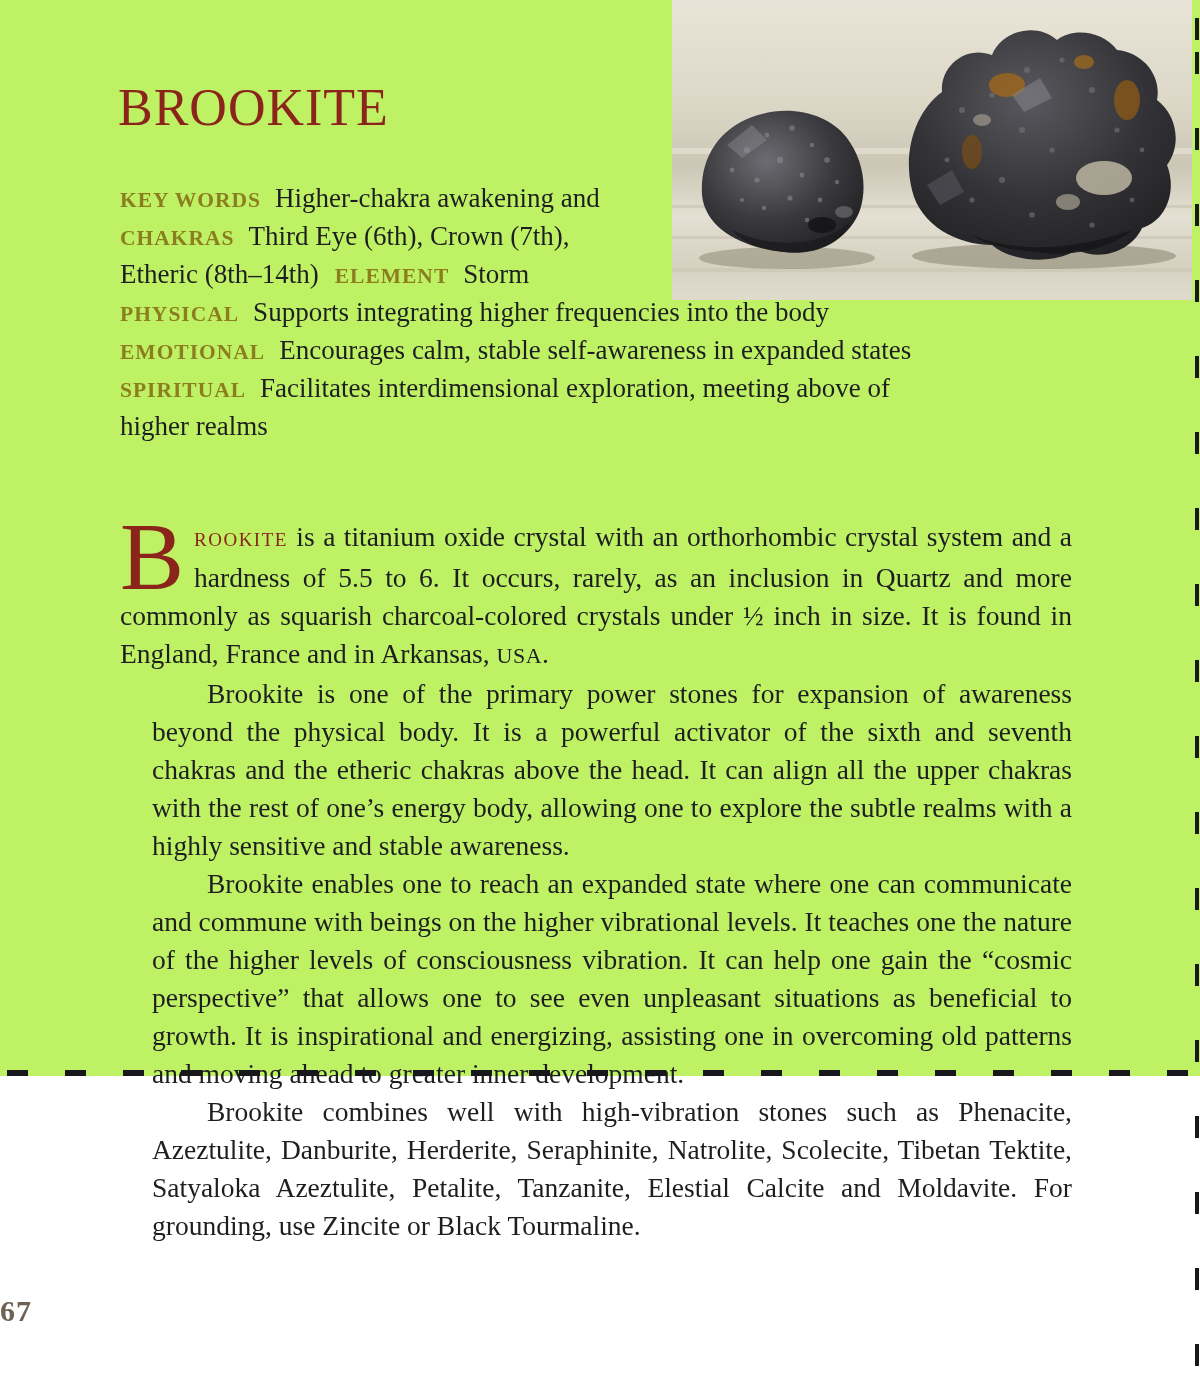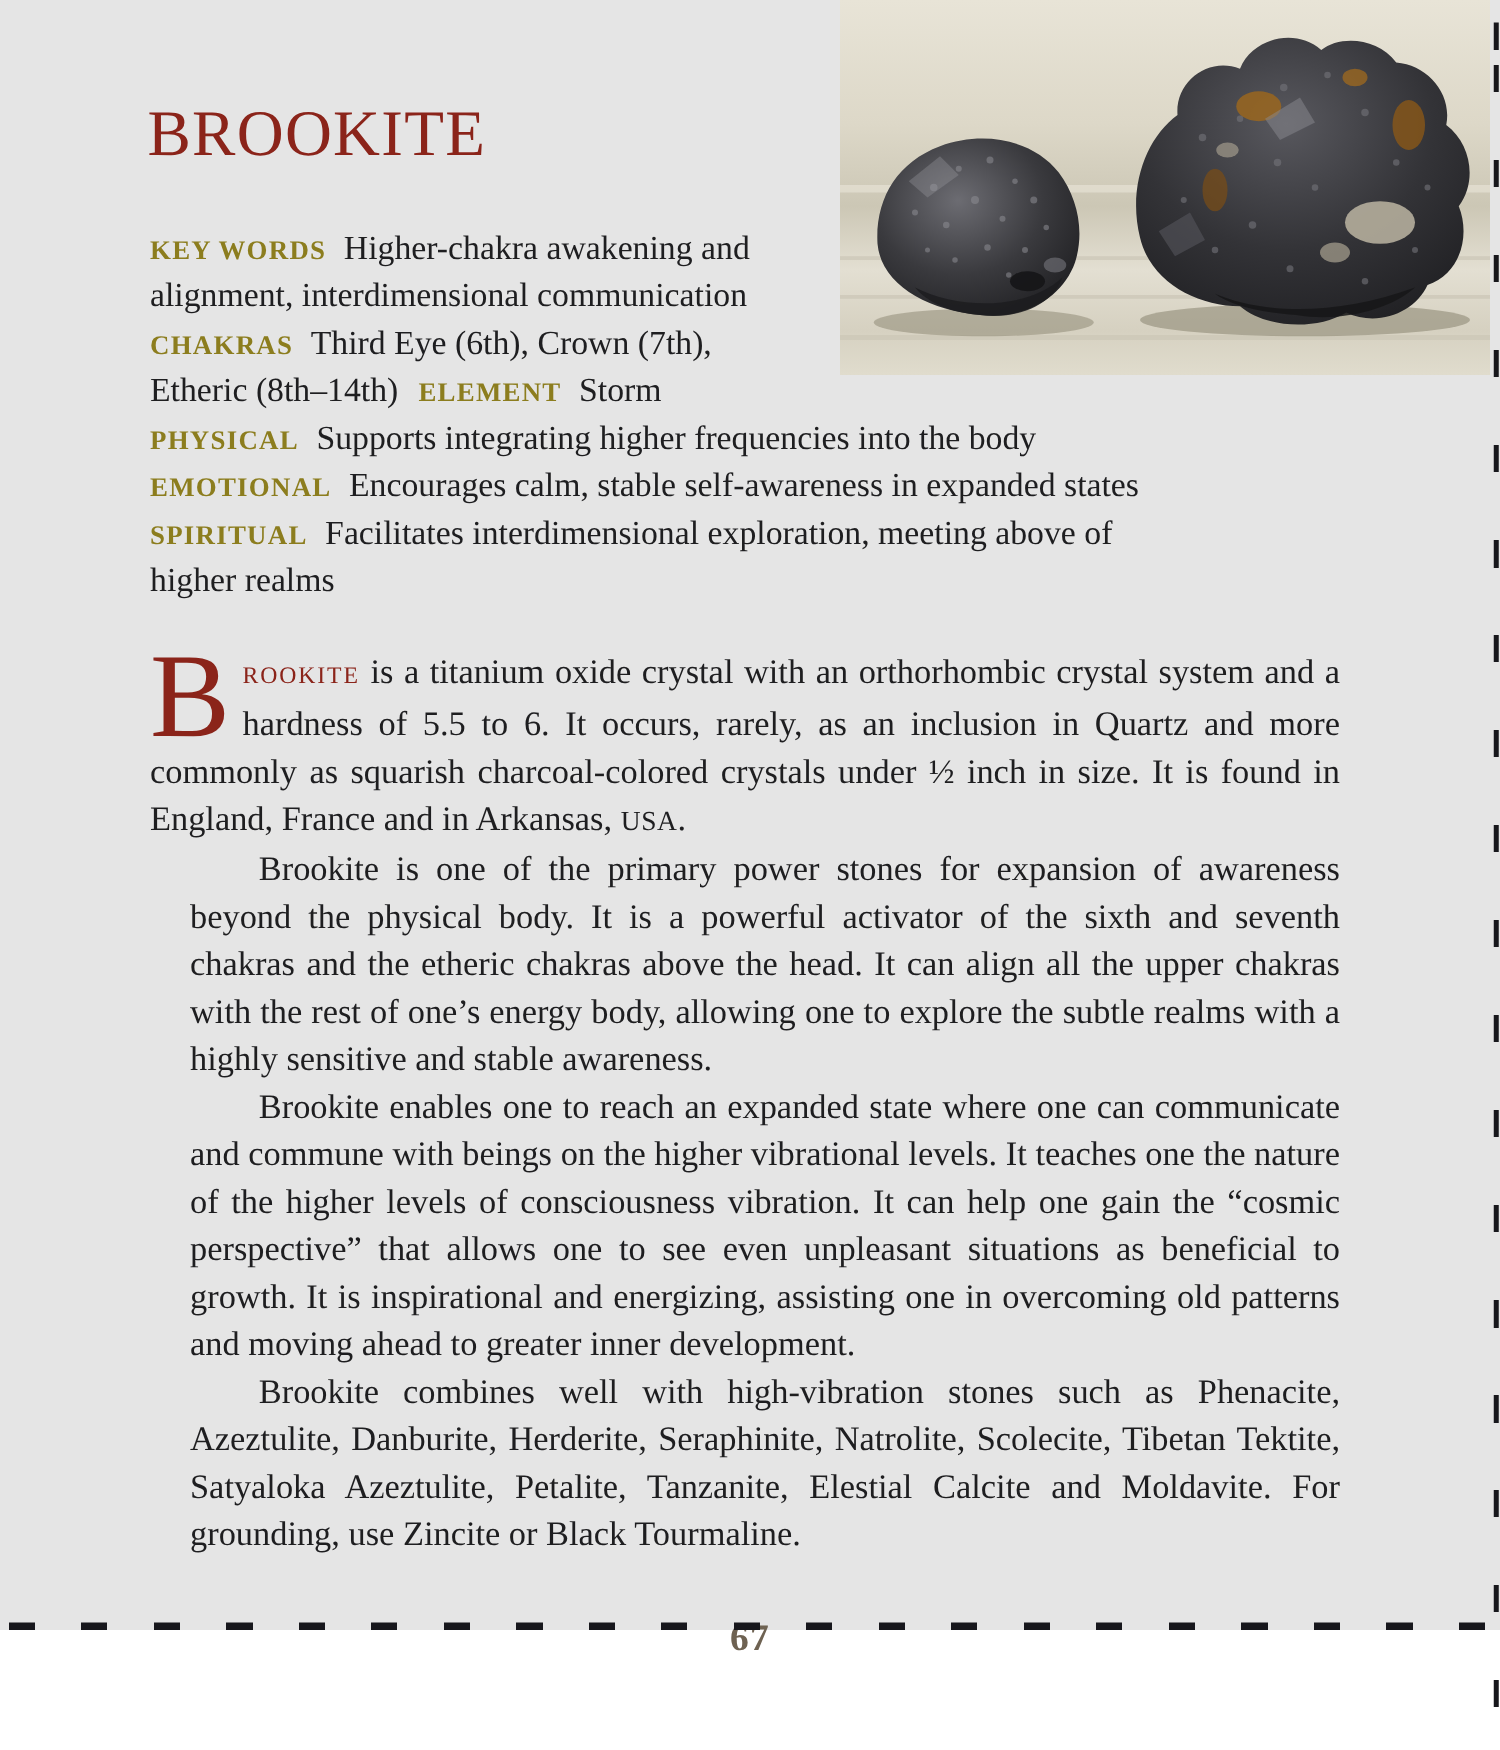--- a/index.html
+++ b/index.html
@@ -1,21 +1,21 @@
 <!DOCTYPE html>
 <html><head>
 <meta charset="utf-8">
 <style>
   html,body{margin:0;padding:0;}
   body{
     width:1200px;height:1400px;background:#ffffff;overflow:hidden;
     font-family:"Liberation Serif","DejaVu Serif",serif;
     --red:#8b241a; --olive:#8c7d1e; --ink:#1e1e20; --pagenum:#6e6252;
   }
-  .page{position:relative;width:1200px;height:1304px;background:#e5e5e5;font-family:Liberation Serif, serif;}
+  .page{position:relative;width:1200px;height:1076px;background:#bef264;font-family:Liberation Serif, serif;}
 
   .title{
     position:absolute;left:118px;top:82px;margin:0;
     font-size:52px;font-weight:400;letter-spacing:1px;color:var(--red);
     line-height:1;
   }
 
   .photo{position:absolute;left:672px;top:0;width:520px;height:300px;overflow:hidden;}
 
   .props{position:absolute;left:120px;top:179px;width:960px;}
@@ -33,21 +33,21 @@
   .bodytext p{margin:0;}
   .bodytext p.indent{text-indent:55px;margin-left:32px;}
   .dropcap{
     float:left;font-size:96px;line-height:74px;padding:2px 10px 0 0;
     color:var(--red);
   }
   .lead{color:var(--red);font-size:19px;letter-spacing:1.5px;}
   .sc{font-size:22px;letter-spacing:0.5px;}
 
   .pagenum{
-    position:absolute;left:0;top:1294px;width:1200px;text-align:center;
+    position:absolute;left:0;top:1294px;width:1200px;text-align:left;
     font-size:30px;font-weight:bold;color:var(--pagenum);letter-spacing:1px;
   }
 
   .marks-right{
     position:absolute;right:1px;top:52px;width:4px;height:1348px;
     background:repeating-linear-gradient(180deg,#17171c 0 22px,transparent 22px 76px);
   }
   .mark-top-right{
     position:absolute;right:1px;top:18px;width:4px;height:22px;background:#17171c;
   }
@@ -148,21 +148,20 @@
         </g>
         <path d="M340,95 L368,78 L380,98 L352,112 Z" fill="#8a8a90" opacity="0.5"></path>
         <path d="M255,185 L280,170 L292,192 L268,205 Z" fill="#55555b" opacity="0.6"></path>
         <path d="M300,235 C340,252 400,252 460,230 C440,248 400,258 365,252 C335,250 312,244 300,235 Z" fill="#161618" opacity="0.85"></path>
       </g>
     </svg>
   </div>
 
   <div class="props" id="prop-lines">
       <div class="prop-line"><span class="prop-label">KEY WORDS</span><span class="prop-text">Higher-chakra awakening and</span></div>
-      <div class="prop-line"><span class="prop-text">alignment, interdimensional communication</span></div>
       <div class="prop-line"><span class="prop-label">CHAKRAS</span><span class="prop-text">Third Eye (6th), Crown (7th),</span></div>
       <div class="prop-line"><span class="prop-text">Etheric (8th–14th)</span><span class="prop-label gapped">ELEMENT</span><span class="prop-text">Storm</span></div>
       <div class="prop-line"><span class="prop-label">PHYSICAL</span><span class="prop-text">Supports integrating higher frequencies into the body</span></div>
       <div class="prop-line"><span class="prop-label">EMOTIONAL</span><span class="prop-text">Encourages calm, stable self-awareness in expanded states</span></div>
       <div class="prop-line"><span class="prop-label">SPIRITUAL</span><span class="prop-text">Facilitates interdimensional exploration, meeting above of</span></div>
       <div class="prop-line"><span class="prop-text">higher realms</span></div>
     </div>
 
   <div class="bodytext" id="body-text">
       <p><span class="dropcap">B</span><span class="lead">ROOKITE</span><span> is a titanium oxide crystal with an orthorhombic crystal system and a hardness of 5.5 to 6. It occurs, rarely, as an inclusion in Quartz and more commonly as squarish charcoal-colored crystals under ½ inch in size. It is found in England, France and in Arkansas, </span><span class="sc">USA</span><span>.</span></p>

